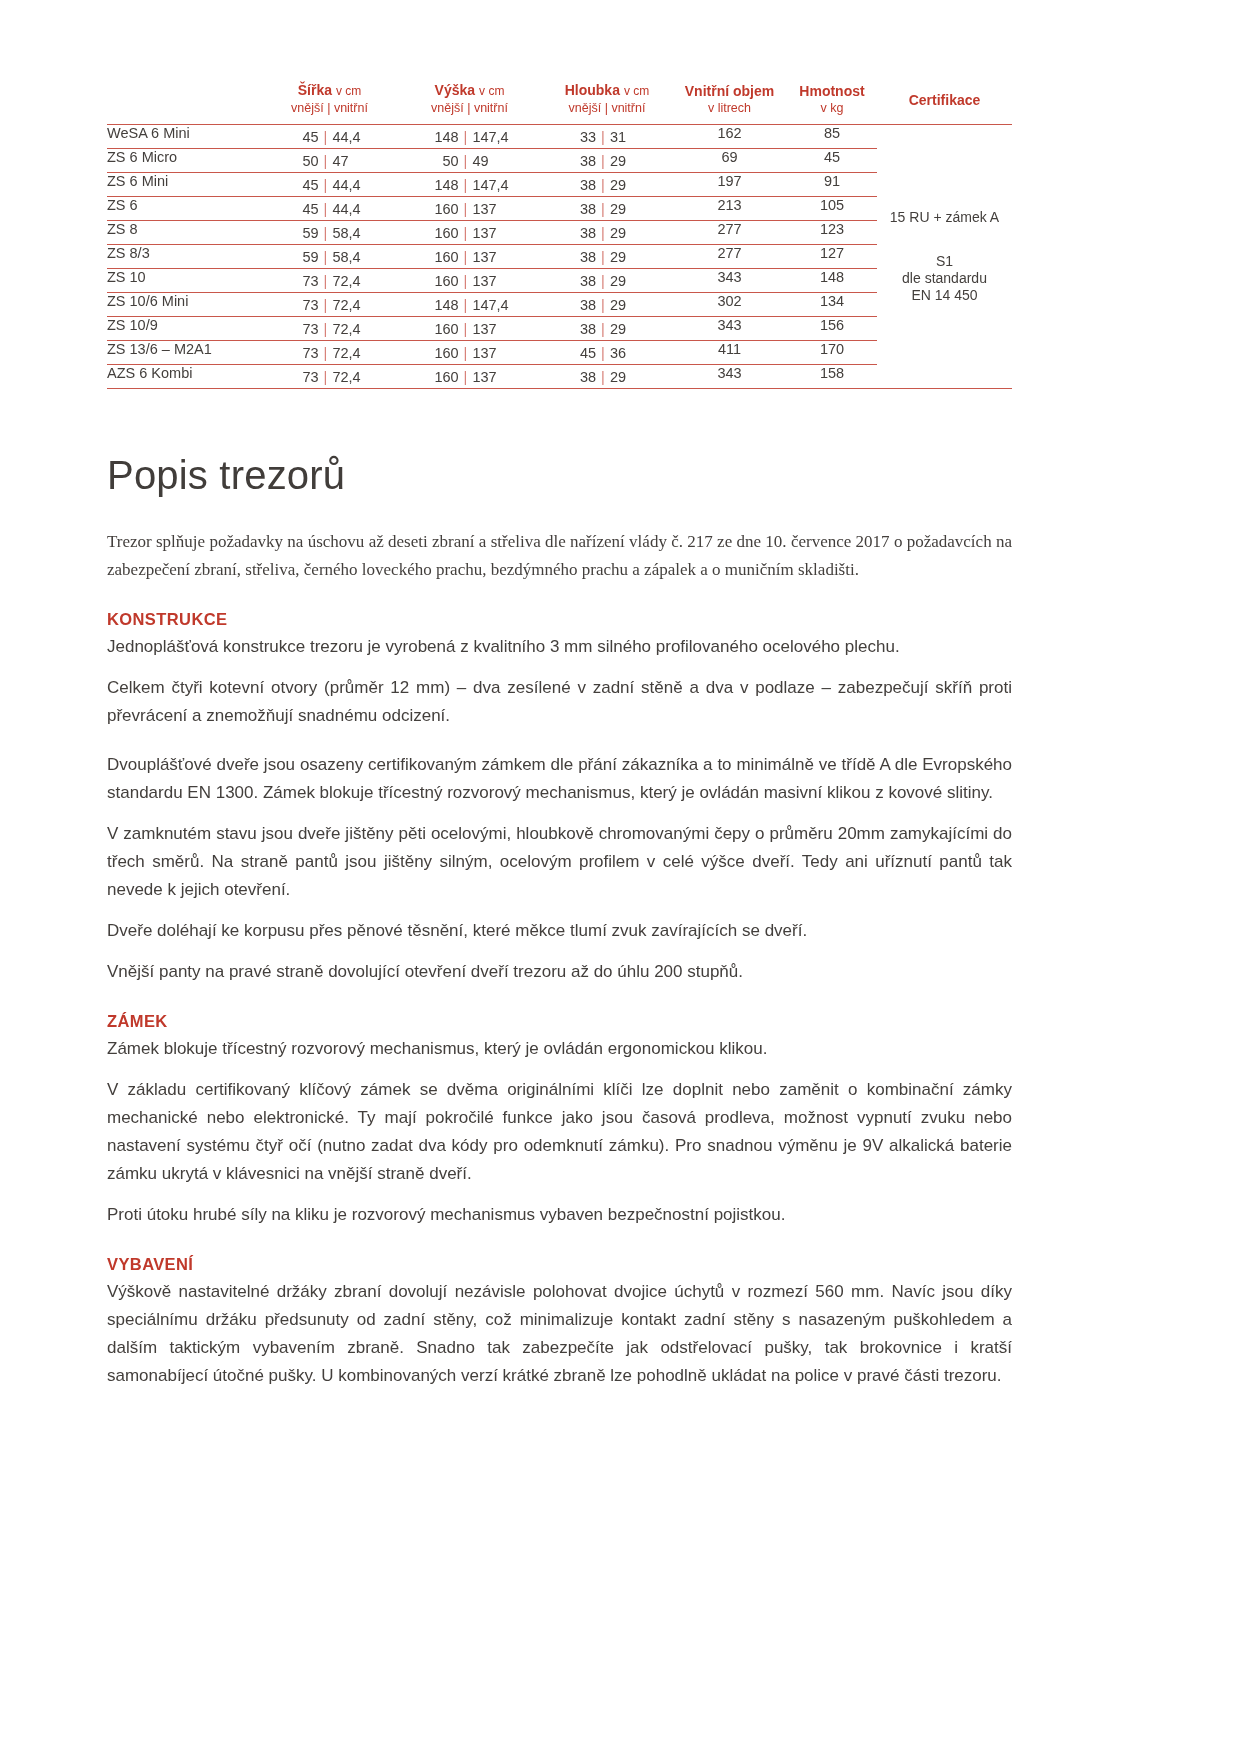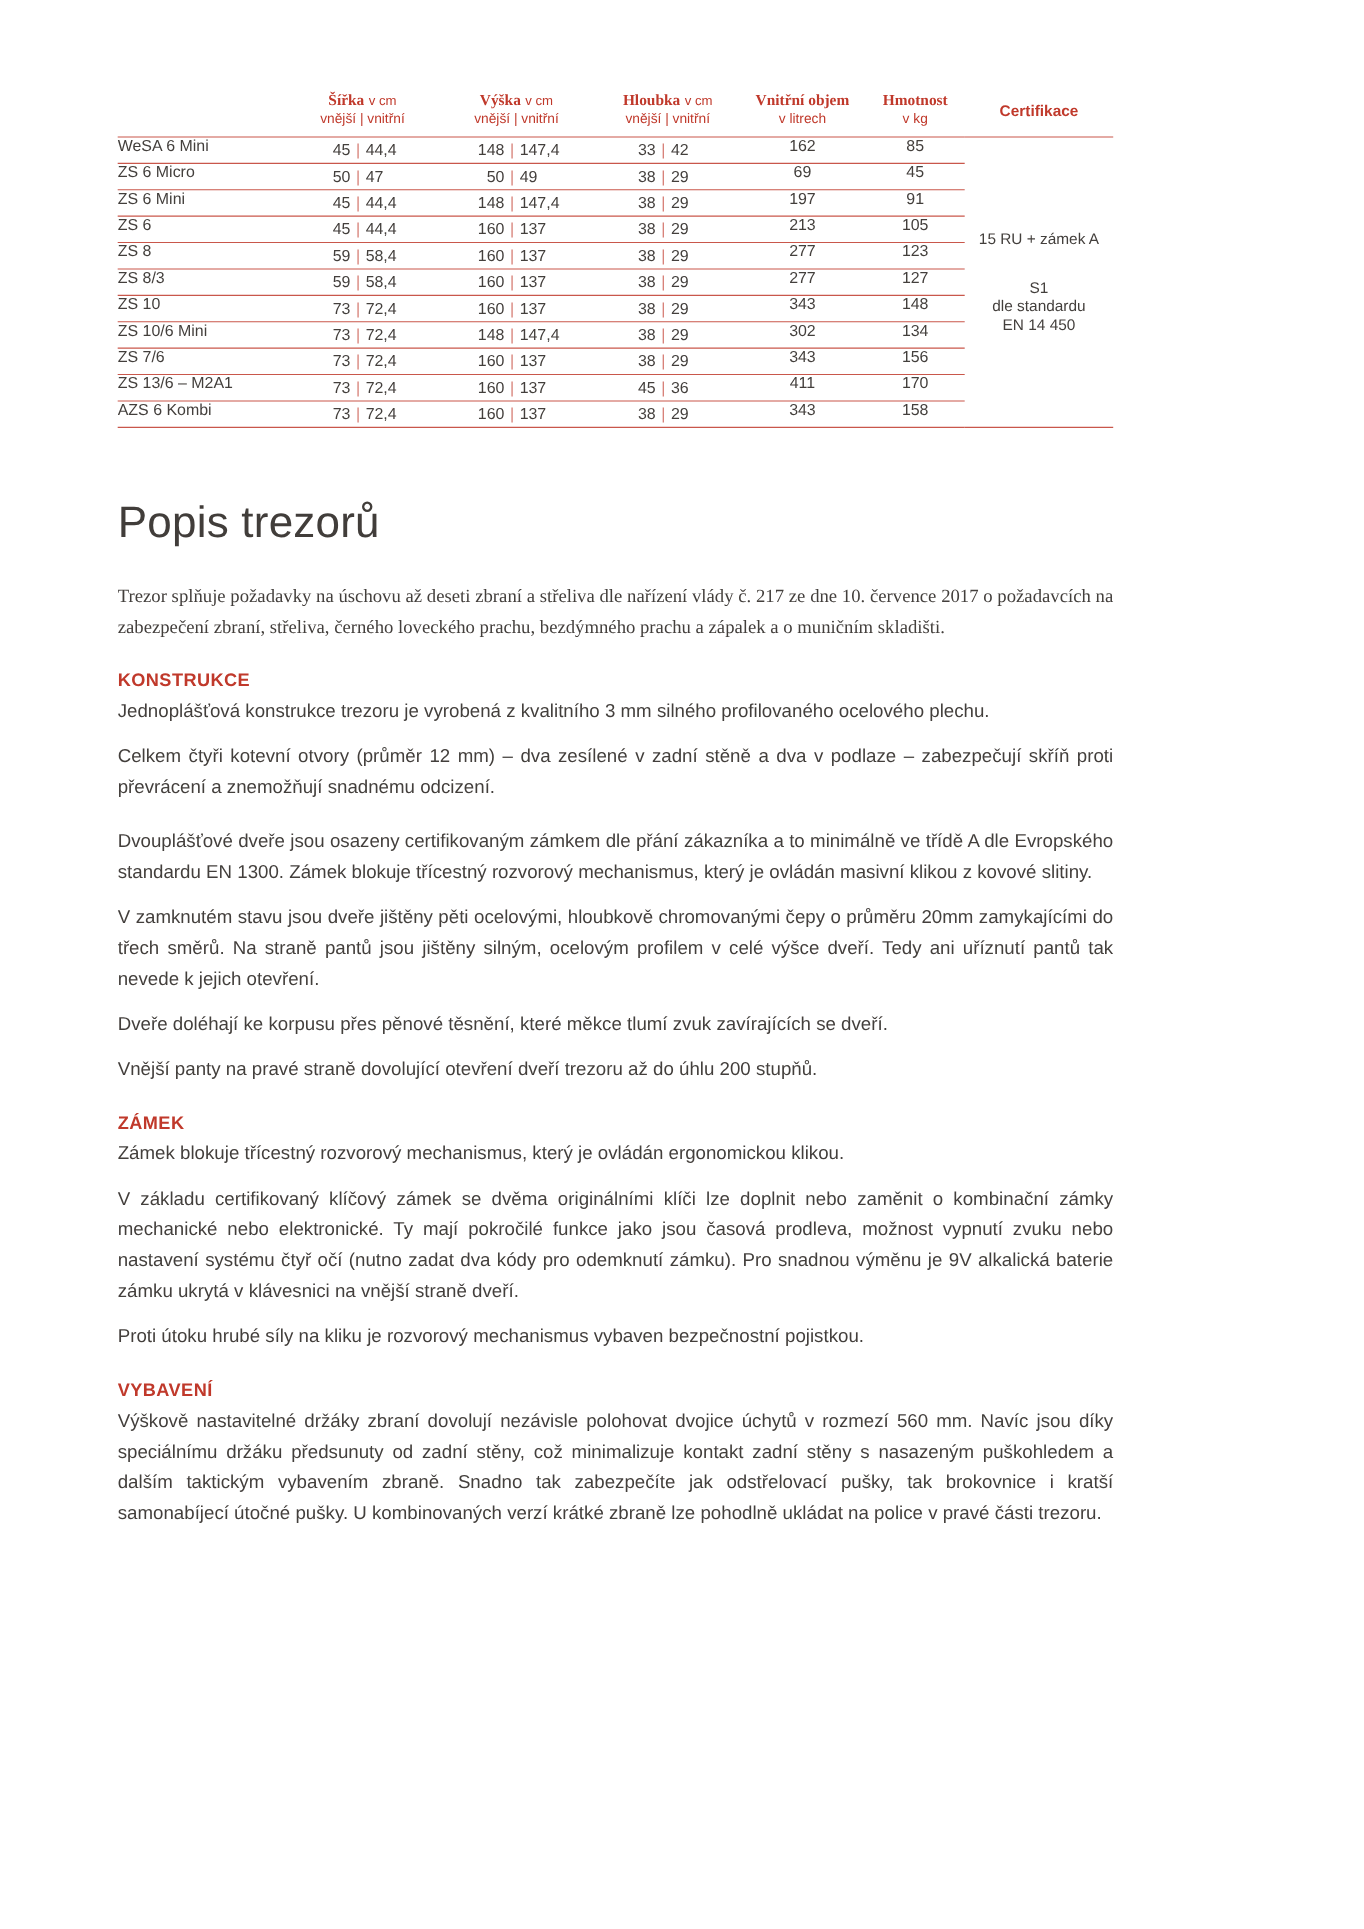--- a/index.html
+++ b/index.html
@@ -15,21 +15,21 @@
     color:var(--ink);
     -webkit-font-smoothing:antialiased;
   }
   .page{padding:75px 0 0 107px;width:1012px;}
 
   
   .spec-table{display:flex;width:905px;font-size:14.5px;color:var(--ink);}
   .table-main{width:770px;}
   .thead{display:flex;height:50px;align-items:flex-end;padding-bottom:7px;border-bottom:1px solid var(--line);}
   .hcell{text-align:center;color:var(--red);line-height:17px;}
-  .hl .hb{font-weight:bold;font-size:14px;font-family:Liberation Serif, serif;}
+  .hl .hb{font-weight:bold;font-size:14px;}
   .hl .hu{font-size:12px;margin-left:4px;}
   .hs{font-size:12.5px;}
   .c-name{width:155px;text-align:left;}
   .c-w{width:135px;}
   .c-h{width:145px;}
   .c-d{width:130px;}
   .c-v{width:115px;}
   .c-m{width:90px;}
   .trow{display:flex;height:24px;border-bottom:1px solid var(--line);}
   .cell{overflow:hidden;white-space:nowrap;}
@@ -93,21 +93,21 @@
             <span class="i">44,4</span>
           </div>
           <div class="cell dim c-h">
             <span class="o">148</span>
             <span class="sep">|</span>
             <span class="i">147,4</span>
           </div>
           <div class="cell dim c-d">
             <span class="o">33</span>
             <span class="sep">|</span>
-            <span class="i">42</span>
+            <span class="i">31</span>
           </div>
           <div class="cell num c-v">162</div>
           <div class="cell num c-m">85</div>
         </div>
         <div class="trow">
           <div class="cell name">ZS 6 Micro</div>
           <div class="cell dim c-w">
             <span class="o">50</span>
             <span class="sep">|</span>
             <span class="i">47</span>
@@ -239,21 +239,21 @@
           </div>
           <div class="cell dim c-d">
             <span class="o">38</span>
             <span class="sep">|</span>
             <span class="i">29</span>
           </div>
           <div class="cell num c-v">302</div>
           <div class="cell num c-m">134</div>
         </div>
         <div class="trow">
-          <div class="cell name">ZS 7/6</div>
+          <div class="cell name">ZS 10/9</div>
           <div class="cell dim c-w">
             <span class="o">73</span>
             <span class="sep">|</span>
             <span class="i">72,4</span>
           </div>
           <div class="cell dim c-h">
             <span class="o">160</span>
             <span class="sep">|</span>
             <span class="i">137</span>
           </div>

